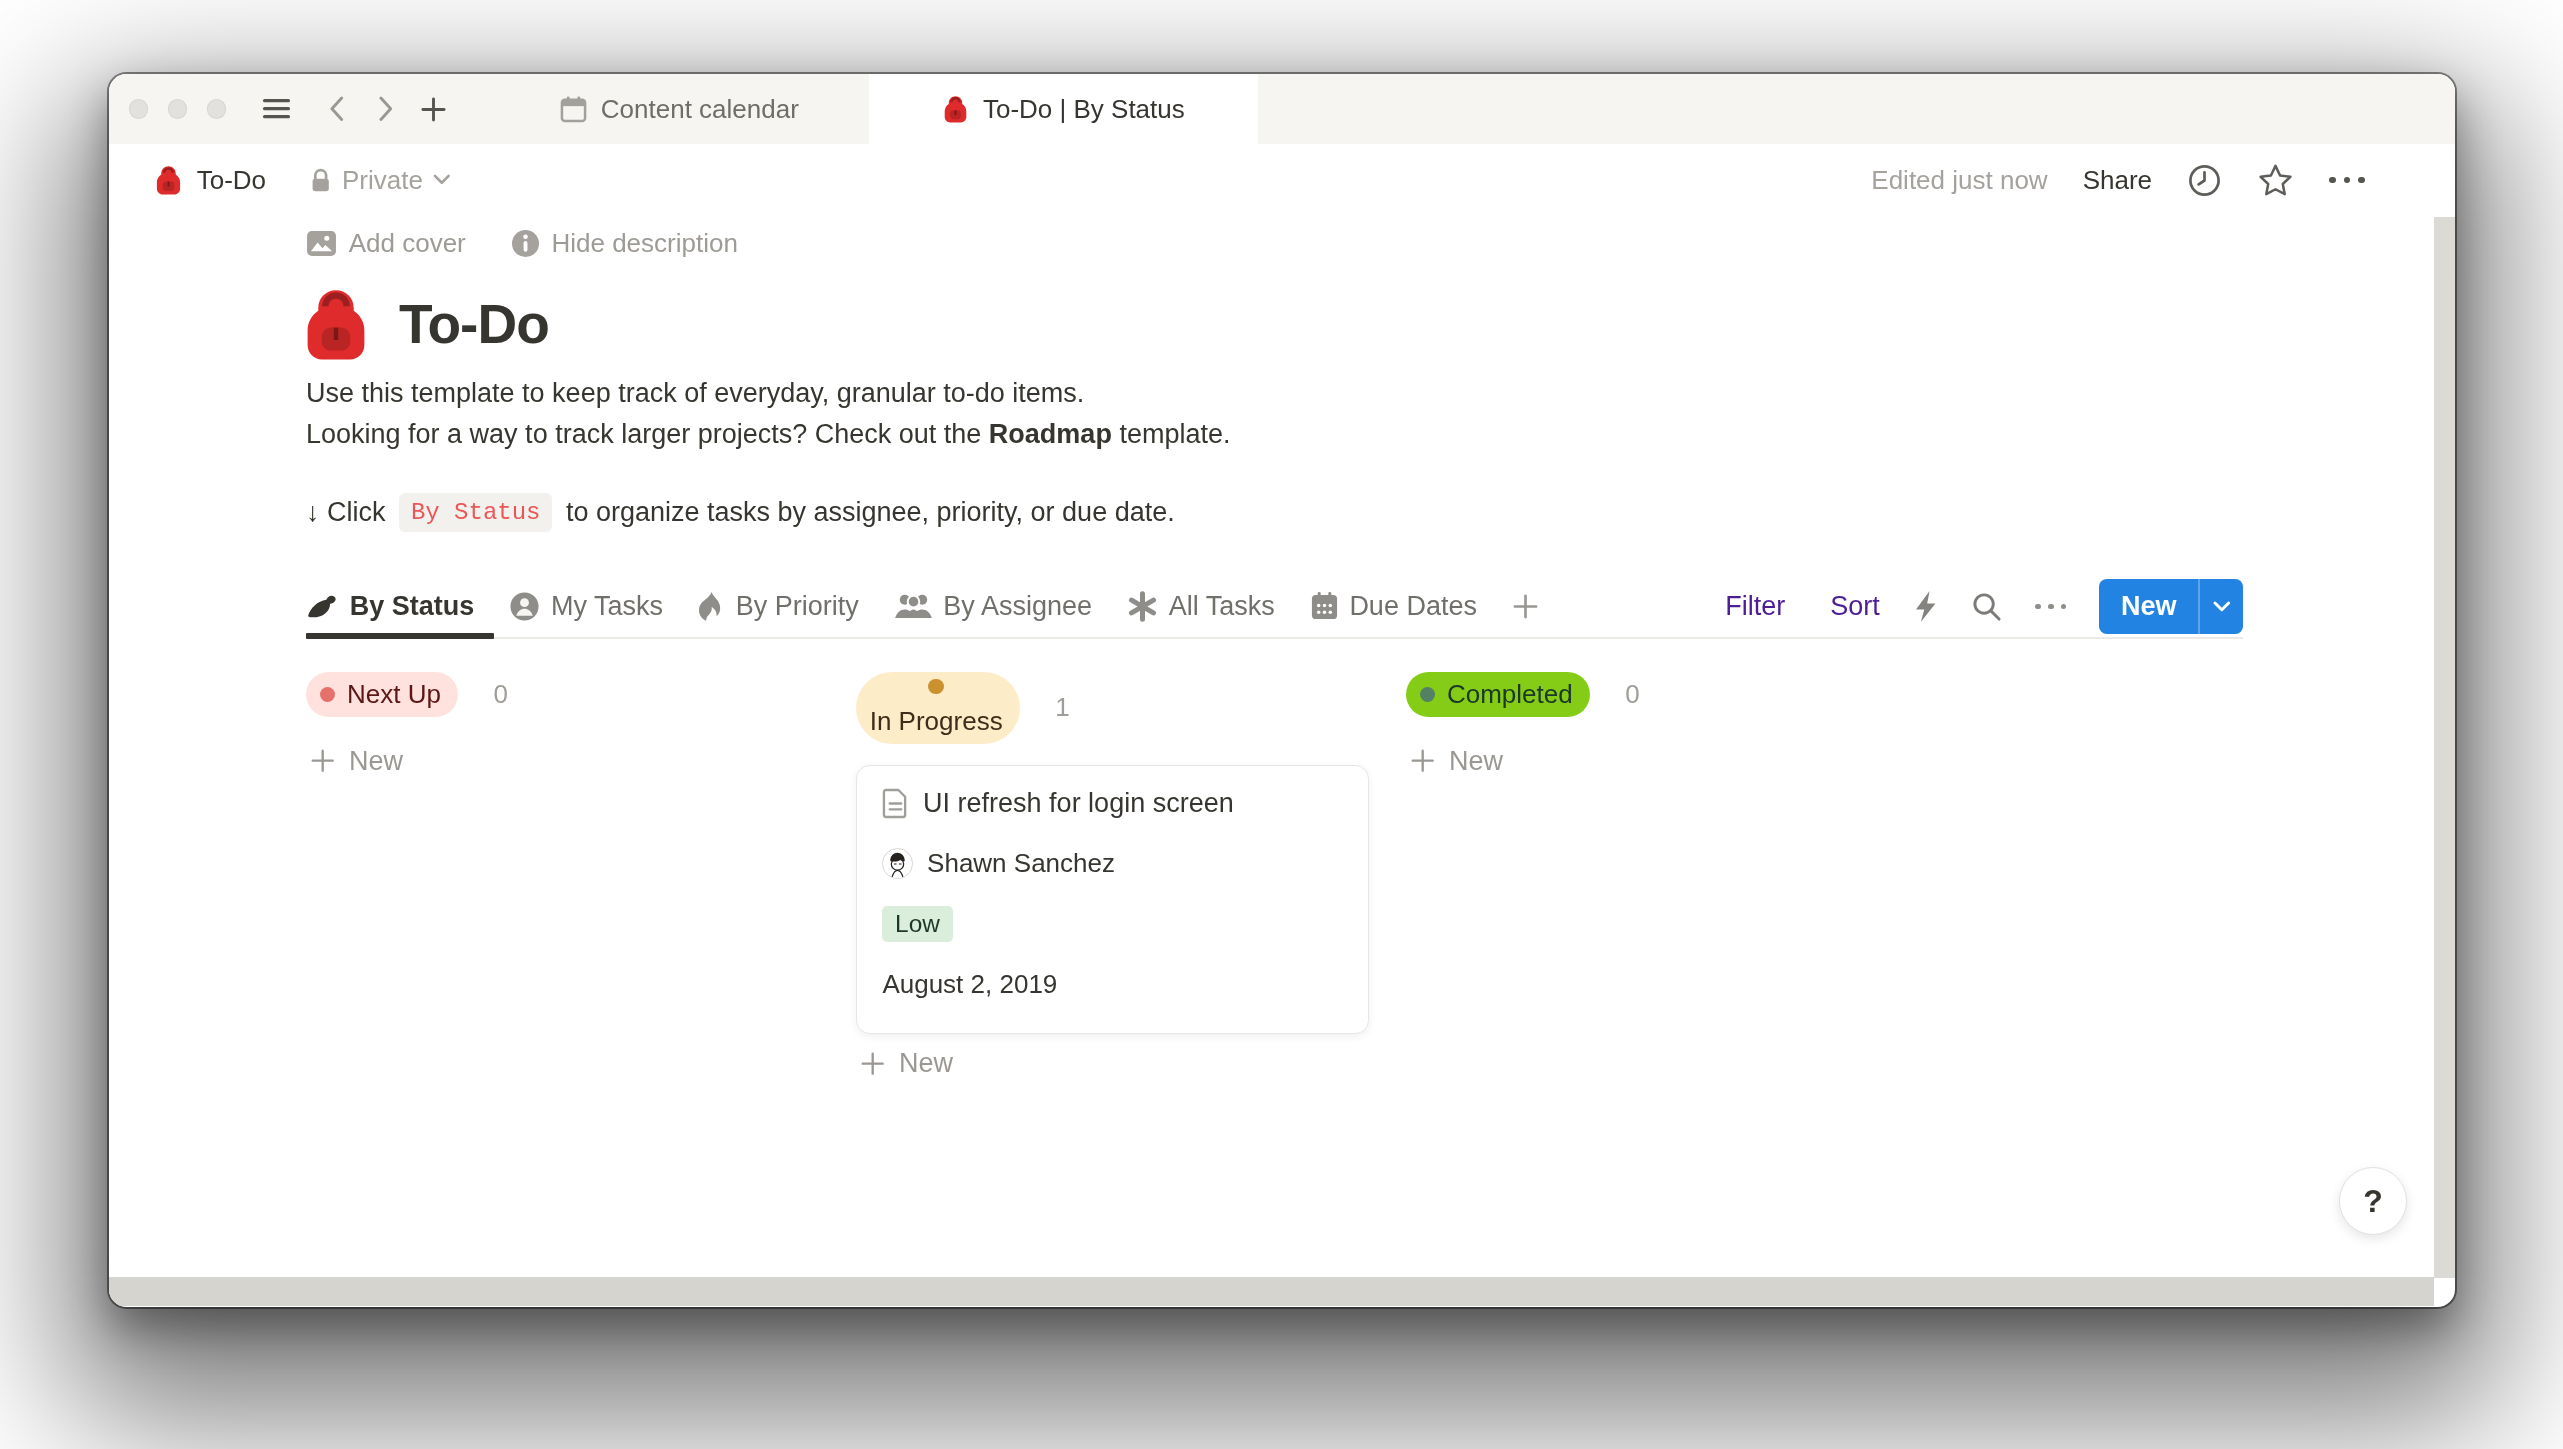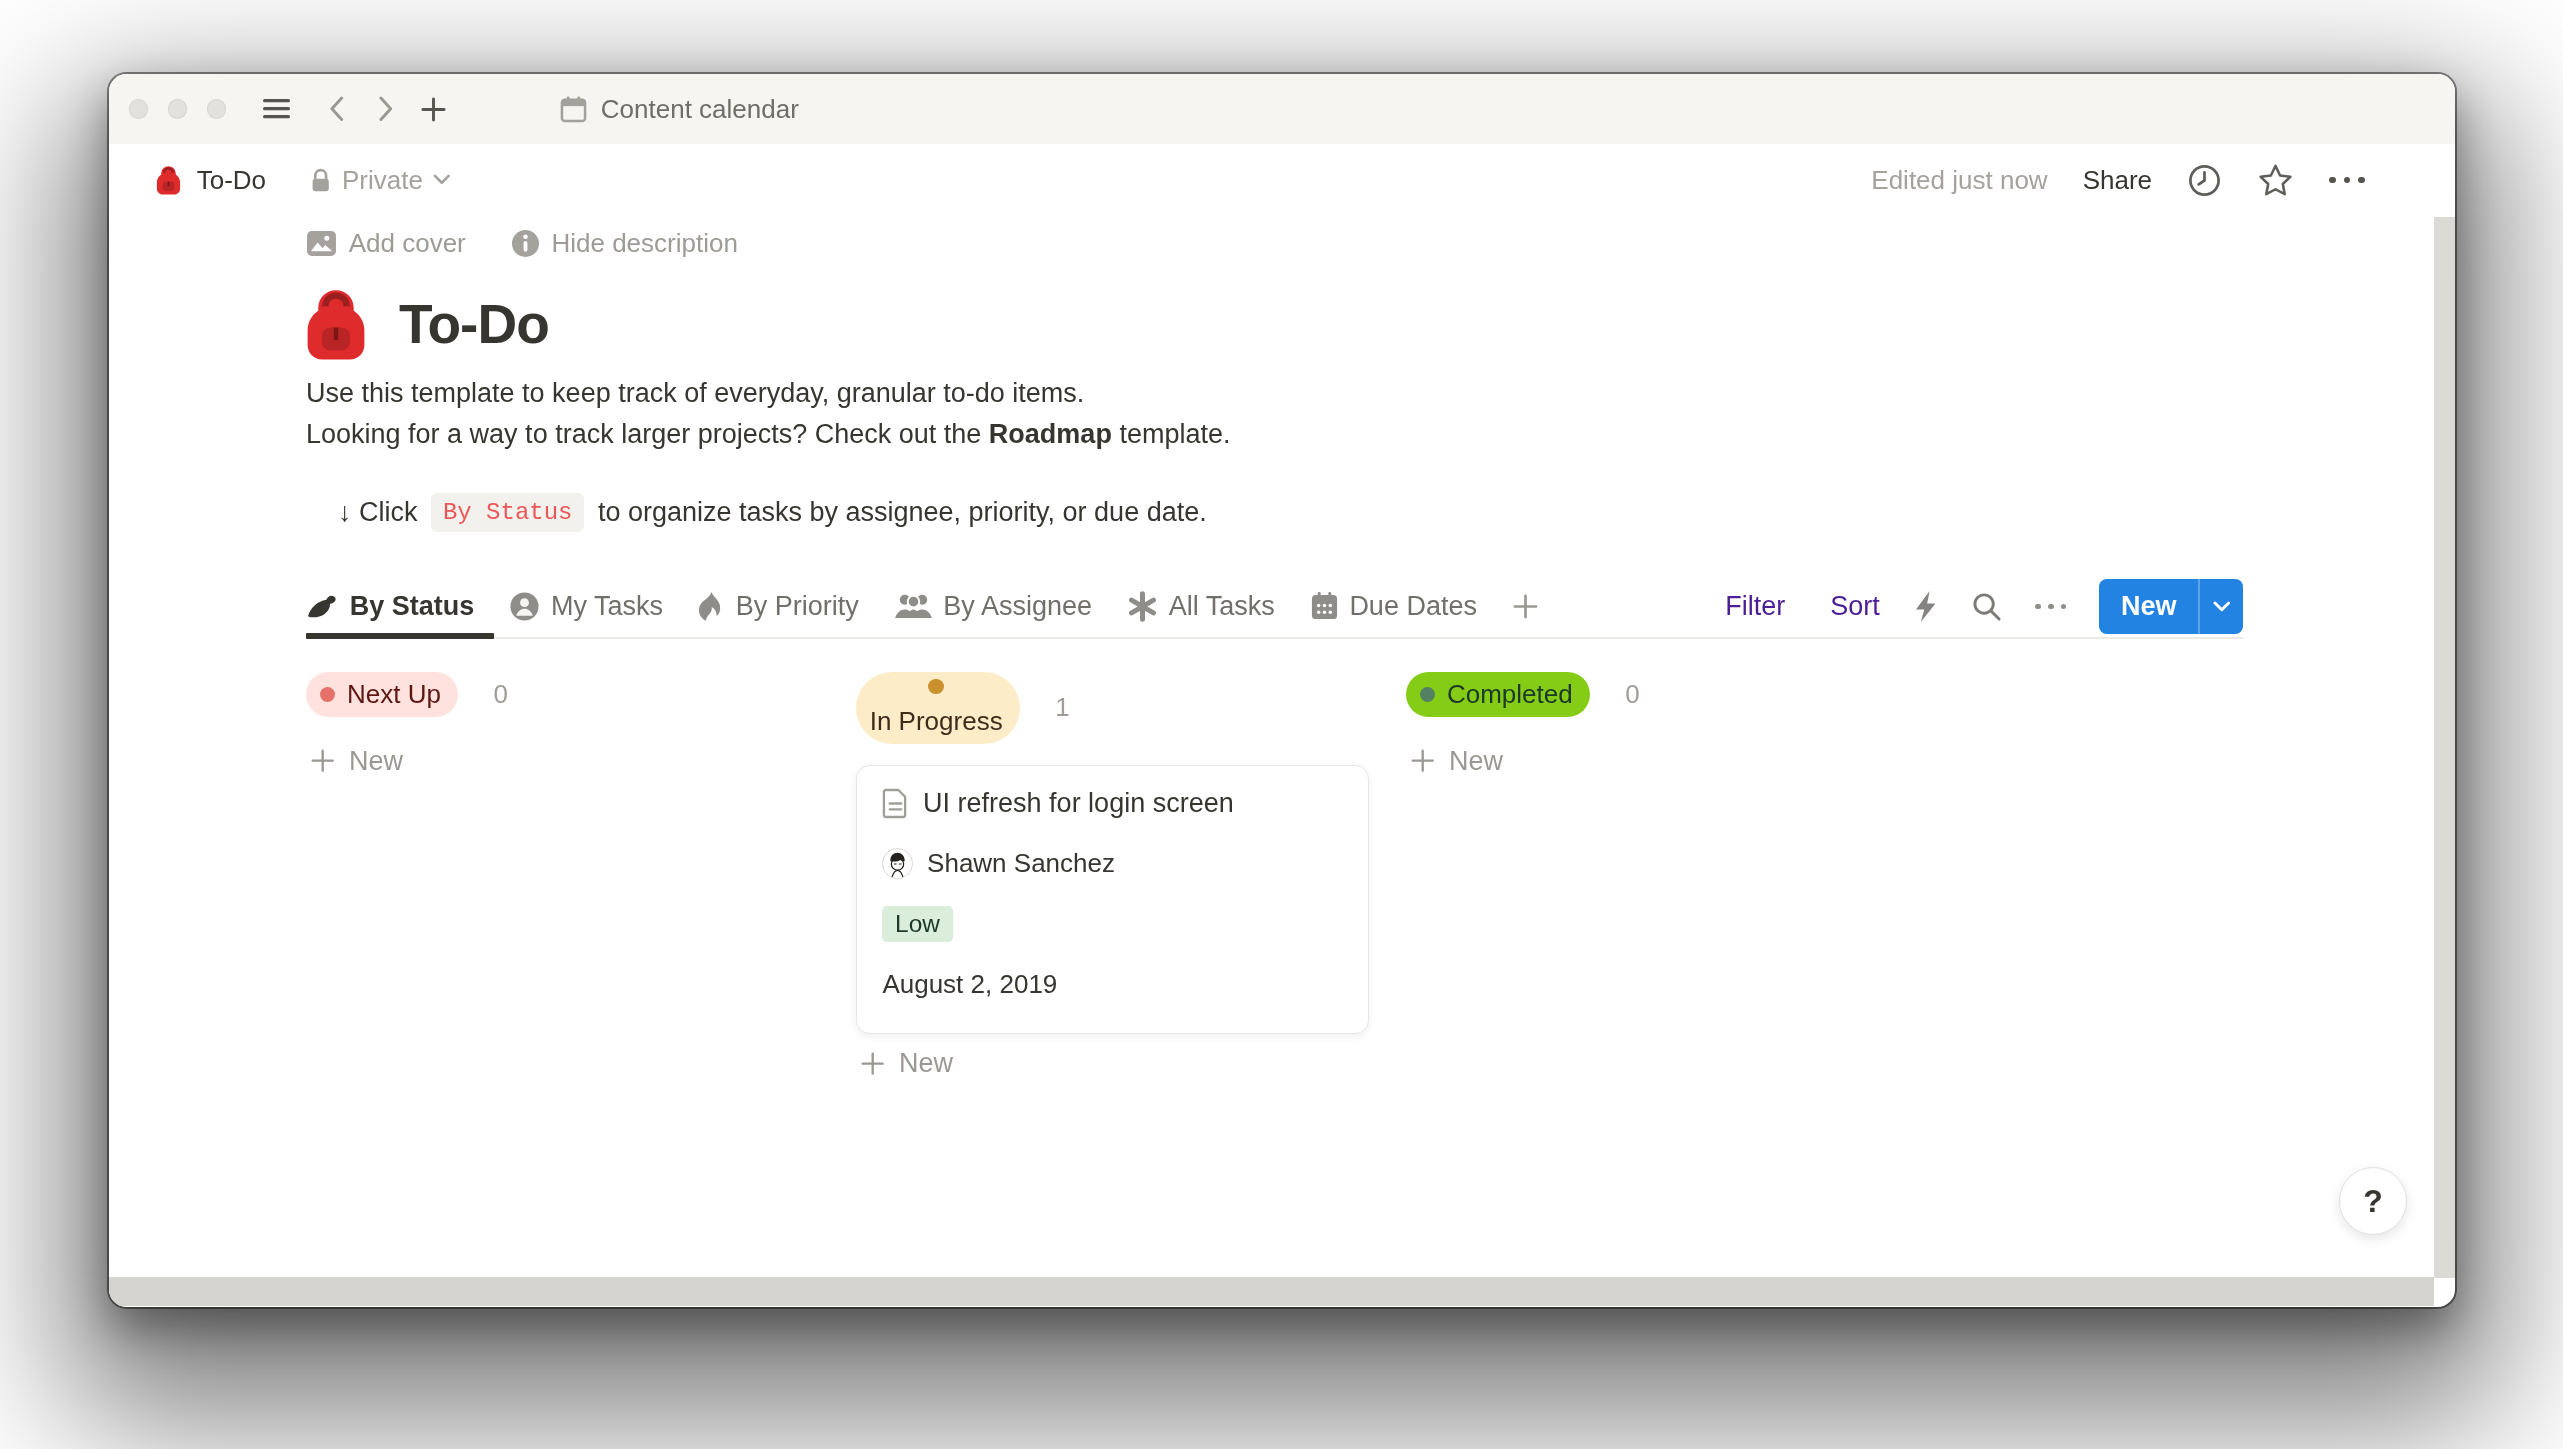--- a/index.html
+++ b/index.html
@@ -37,21 +37,21 @@
   .cover-controls { position:absolute; left:197px; top:154px; display:flex; gap:45px;
     color:#9e9b96; font-size:26px; align-items:center; }
   .cover-controls .ctl { display:flex; align-items:center; gap:11.7px; }
 
   .title-row { position:absolute; left:191px; top:211px; display:flex; align-items:center; gap:27px; }
   .title-row h1 { font-size:55px; font-weight:700; letter-spacing:-1px; color:#37352f; }
 
   .description { position:absolute; left:197px; top:299px; font-size:27px; line-height:41px; color:#37352f; }
   .description b { font-weight:700;margin-top:9px; }
 
-  .tip { position:absolute; left:197px; top:419px; display:flex; align-items:center; gap:13.7px; font-size:27px;margin-left:32px; }
+  .tip { position:absolute; left:197px; top:419px; display:flex; align-items:center; gap:13.7px; font-size:27px; }
   .tip code { font-family:"Liberation Mono","DejaVu Sans Mono",monospace; font-size:24px;
     color:#eb5757; background:#f2f1ee; border-radius:5.9px; padding:5.9px 11.7px; }
 
   
   .toolbar { position:absolute; left:197px; top:502px; width:1937px; height:61px;
     display:flex; align-items:center; }
   .vtabs { display:flex; align-items:center; gap:35px; }
   .vtab { display:flex; align-items:center; gap:10.7px; font-size:27px; color:#716f6a; font-weight:500; white-space:nowrap; }
   .vtab .vicon { color:#8f8d89; display:flex; }
   .vtab.active { color:#37352f; font-weight:600; }
@@ -138,20 +138,31 @@
           <svg width="27" height="29" viewBox="0 0 28 30">
               <rect x="2" y="5" width="24" height="22" rx="3" fill="none" stroke="#a3a19b" stroke-width="2.6"></rect>
               <rect x="2" y="5" width="24" height="6.5" fill="#a3a19b"></rect>
               <rect x="7" y="1.5" width="3" height="6" rx="1.4" fill="#a3a19b"></rect>
               <rect x="18" y="1.5" width="3" height="6" rx="1.4" fill="#a3a19b"></rect>
             </svg>
         </span>
         <span>Content calendar</span>
       </div>
 
+      <div class="tab active" style="left:760px;width:389px;">
+        <span style="display:flex;">
+          <svg width="27" height="30" viewBox="0 0 40 44">
+              <path d="M20 3c-5.5 0-10 4.2-10 10v1.5C6.5 16.8 4 20.8 4 25.5V34c0 4.4 3.6 8 8 8h16c4.4 0 8-3.6 8-8v-8.5c0-4.7-2.5-8.7-6-11V13c0-5.8-4.5-10-10-10z" fill="#df2b2b"></path>
+              <path d="M14 12c0-3.5 2.6-6 6-6s6 2.5 6 6" stroke="#9c1f1f" stroke-width="3.5" fill="none"></path>
+              <rect x="12" y="24" width="16" height="13" rx="5" fill="#b92424"></rect>
+              <line x1="20" y1="24" x2="20" y2="31" stroke="#7e1616" stroke-width="2.5"></line>
+            </svg>
+        </span>
+        <span>To-Do | By Status</span>
+      </div>
     </div>
 
     <div class="header">
       <div class="hdr-left">
         <span style="display:flex;">
           <svg width="29" height="32" viewBox="0 0 40 44">
               <path d="M20 3c-5.5 0-10 4.2-10 10v1.5C6.5 16.8 4 20.8 4 25.5V34c0 4.4 3.6 8 8 8h16c4.4 0 8-3.6 8-8v-8.5c0-4.7-2.5-8.7-6-11V13c0-5.8-4.5-10-10-10z" fill="#df2b2b"></path>
               <path d="M14 12c0-3.5 2.6-6 6-6s6 2.5 6 6" stroke="#9c1f1f" stroke-width="3.5" fill="none"></path>
               <rect x="12" y="24" width="16" height="13" rx="5" fill="#b92424"></rect>
               <line x1="20" y1="24" x2="20" y2="31" stroke="#7e1616" stroke-width="2.5"></line>

